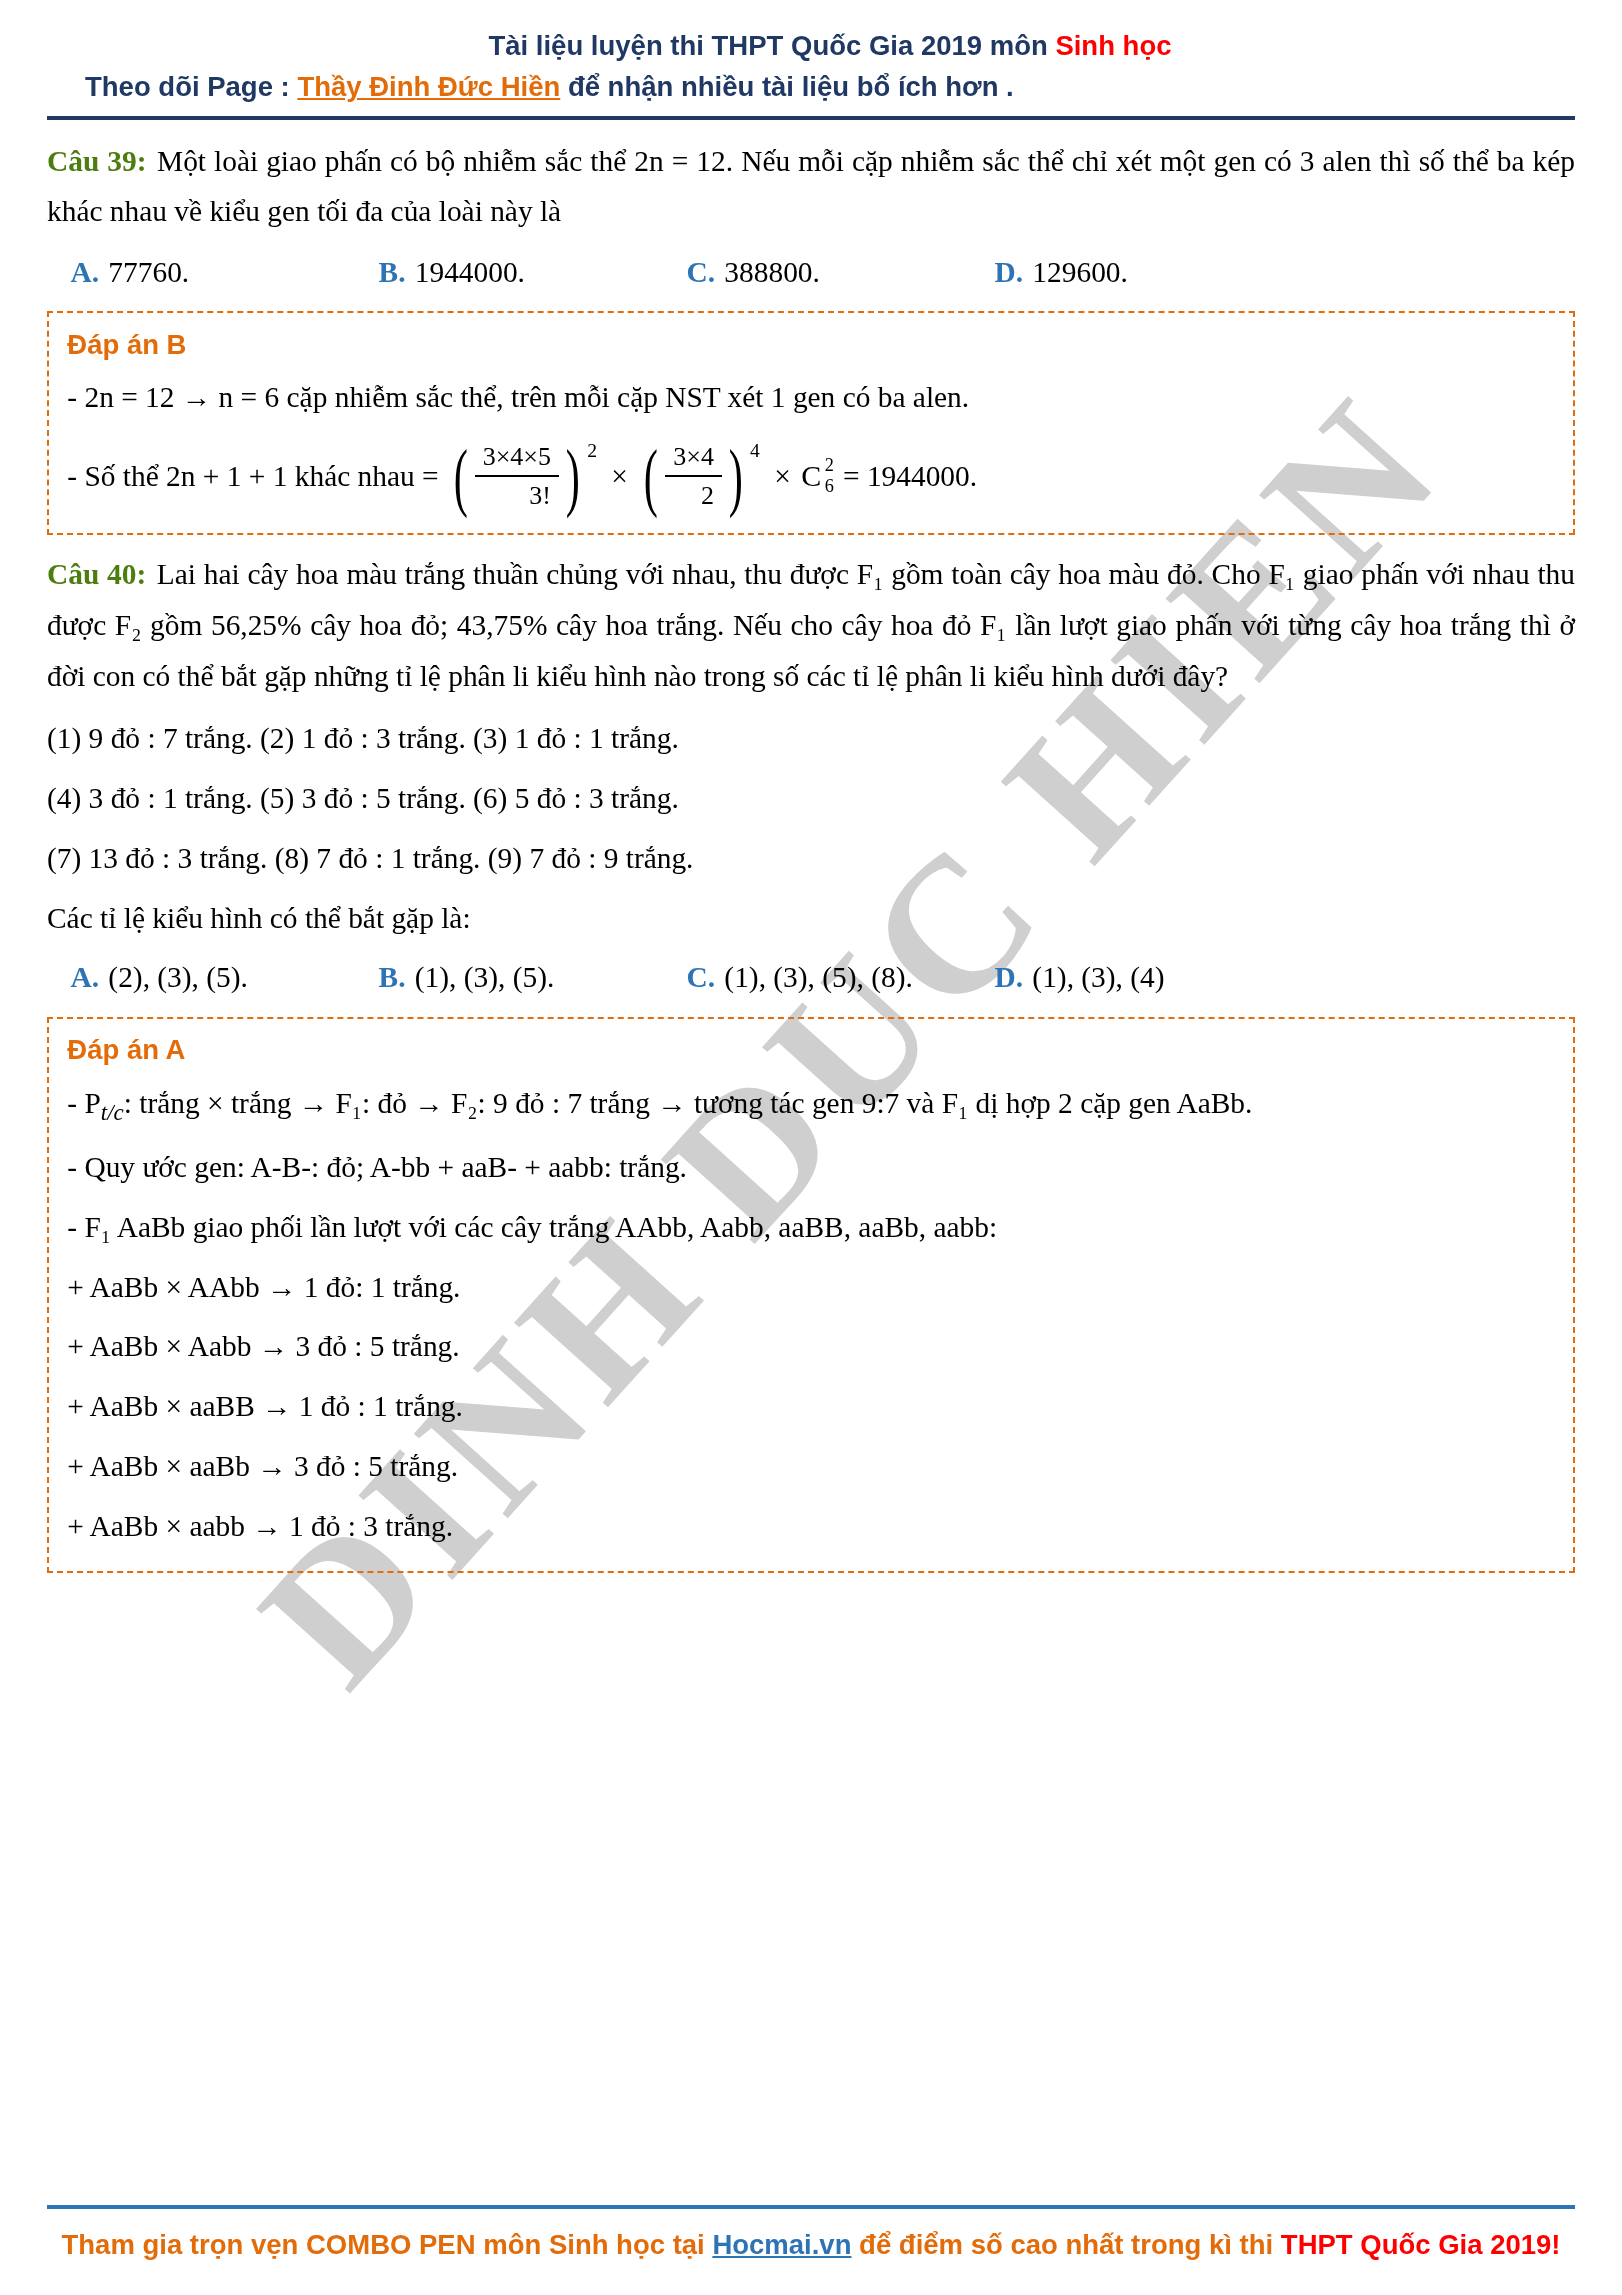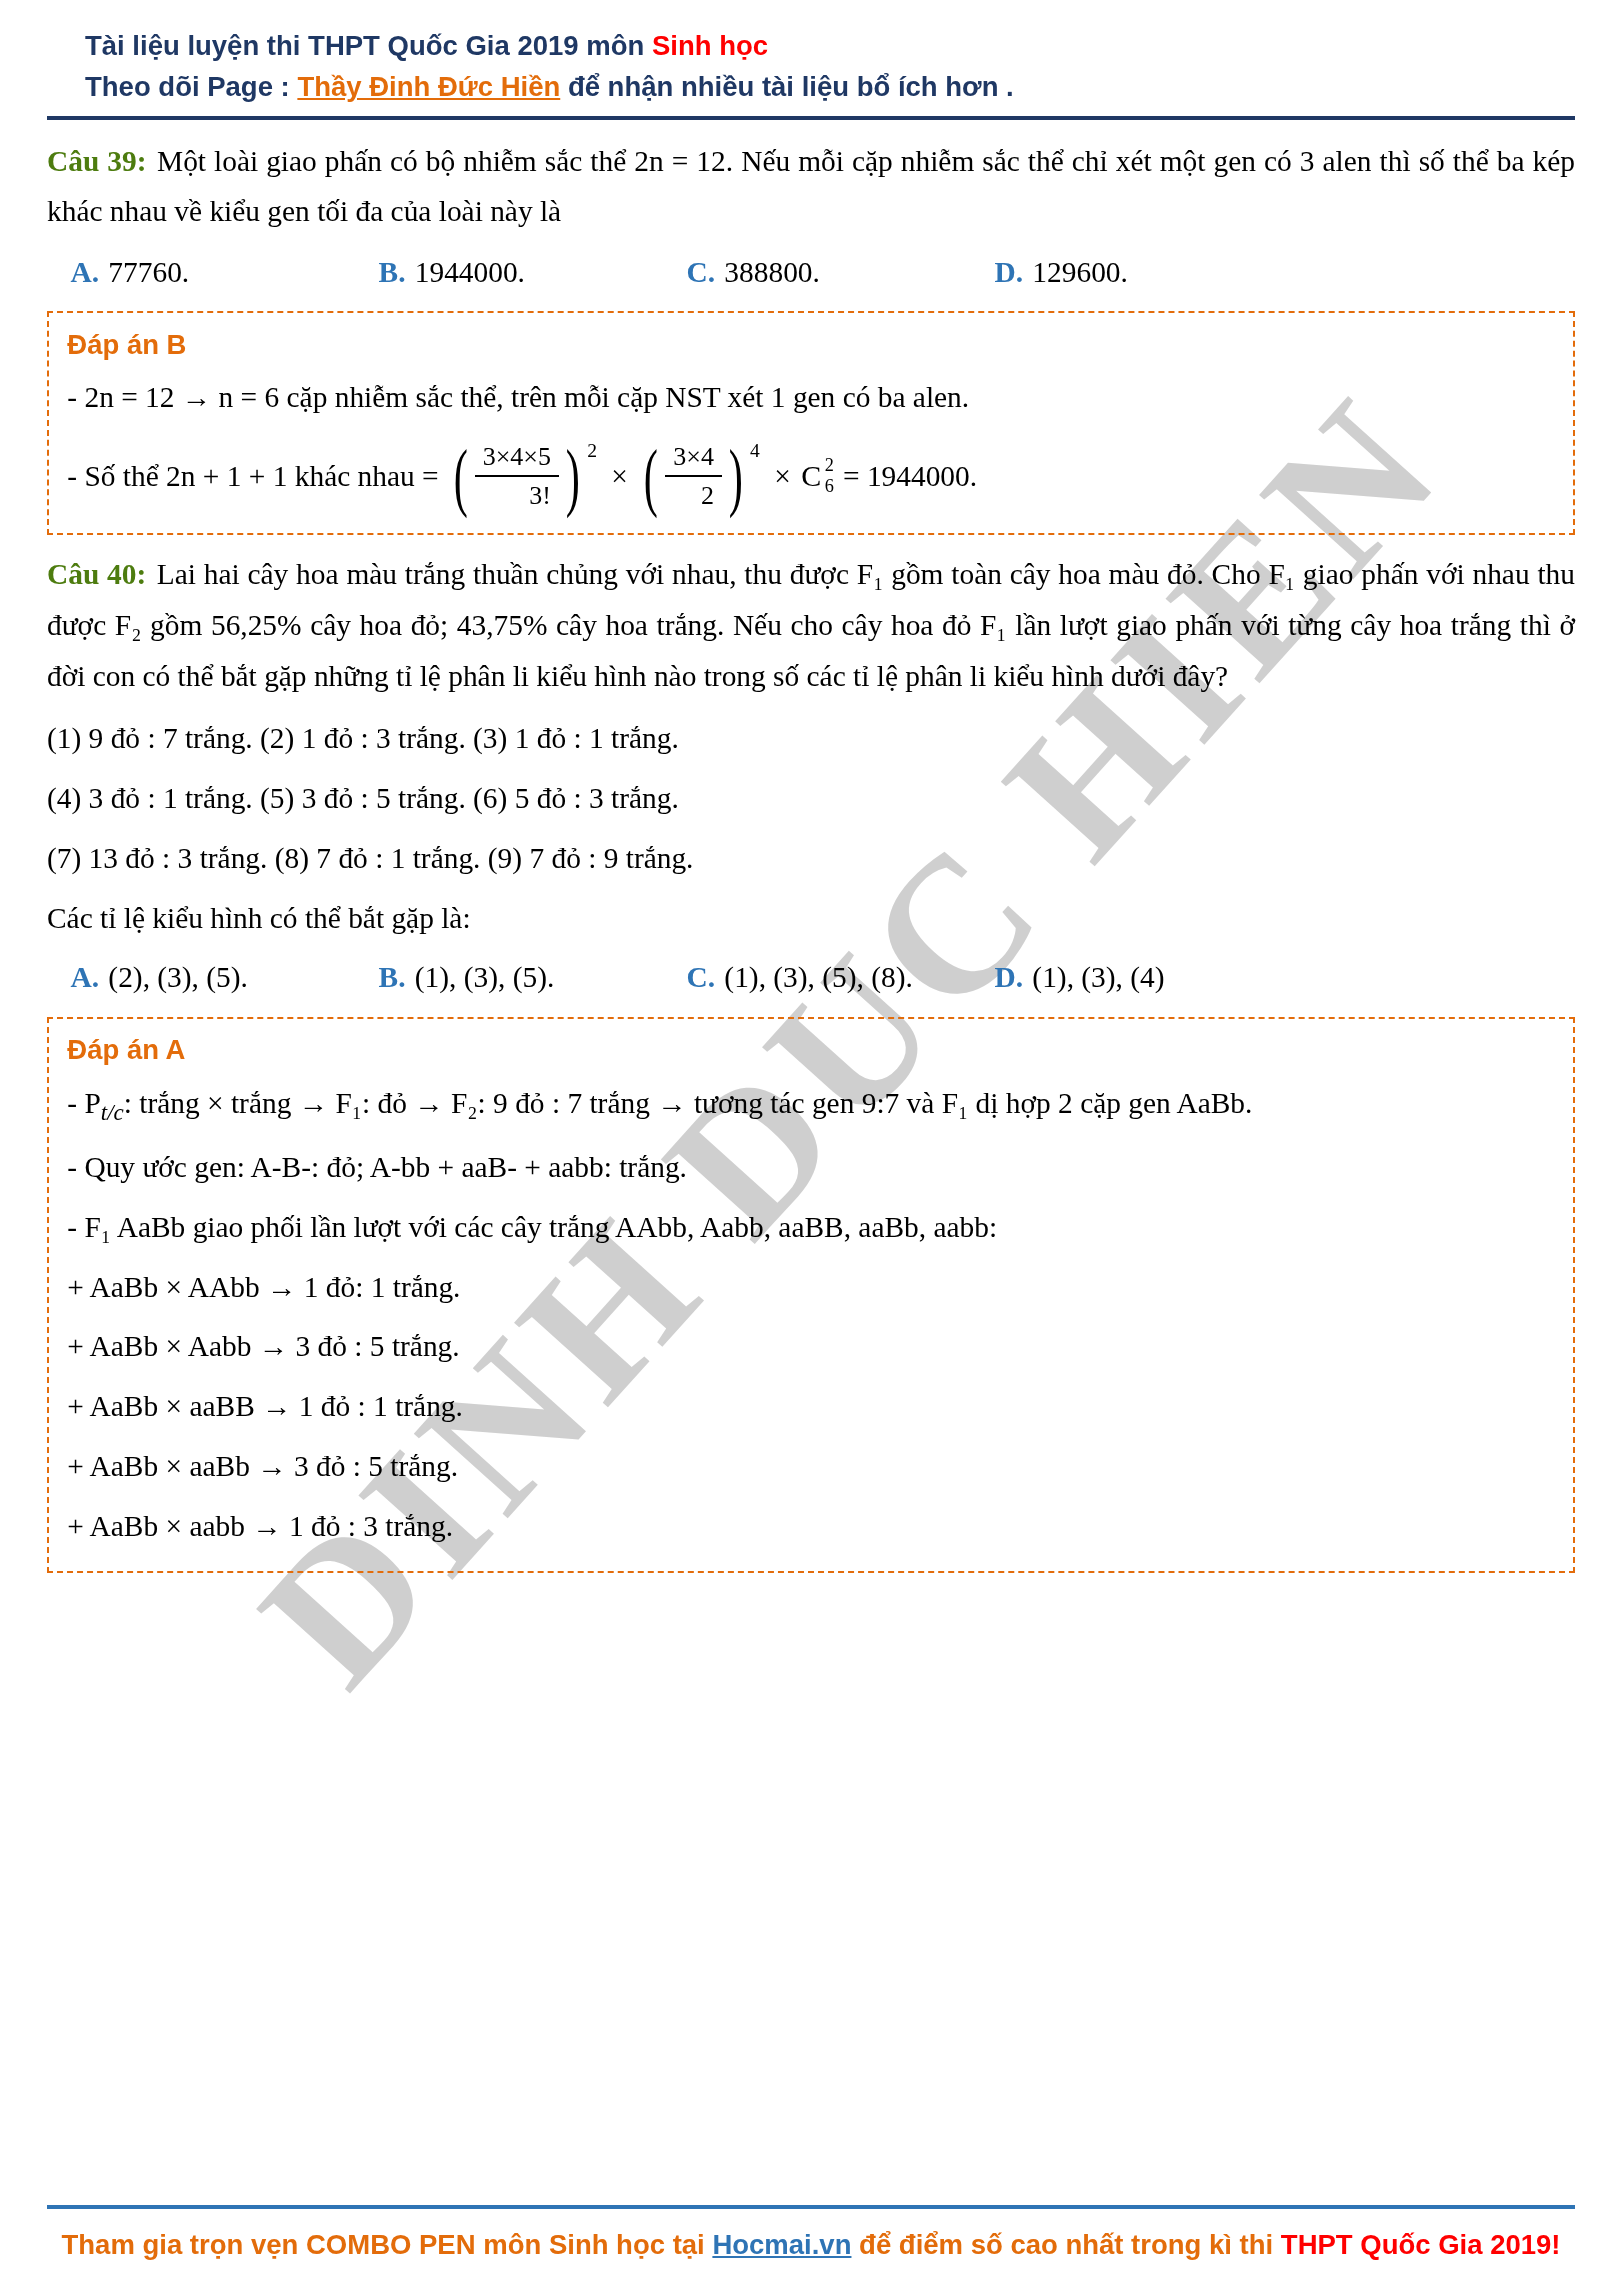--- a/index.html
+++ b/index.html
@@ -9,21 +9,21 @@
     height:2295px;
     background:#ffffff;
     overflow:hidden;
     font-family:"Liberation Serif","DejaVu Serif",serif;
     color:#000;
   }
   .content{position:relative;z-index:1;padding:30px 47px 0 47px;}
 
   
   .header{font-family:"Liberation Sans","DejaVu Sans",sans-serif;font-weight:bold;color:#1F3864;font-size:27.5px;}
-  .h-line1{margin:0 0 9.2px 0;padding-left:38px;}
+  .h-line1{margin:0 0 9.2px 0;padding-left:38px;text-align:center;}
   .h-line2{margin:0 0 13px 0;padding-left:38px;}
   .red{color:#FF0000;}
   .page-link{color:#E36C0A;text-decoration:underline;cursor:pointer;}
   .header-rule{border-bottom:4.6px solid #1F3864;margin:0 0 15.7px 0;}
 
   
   .dashed-box{border:2.6px dashed #E36C0A;padding:6.5px 18.3px;margin:10.5px 0;background:transparent;}
 
   .line{margin:14.4px 0;font-size:29.4px;line-height:1.55;}
   .para{font-size:29.4px;line-height:1.72;text-align:justify;margin:14.4px 0 10.5px 0;}

